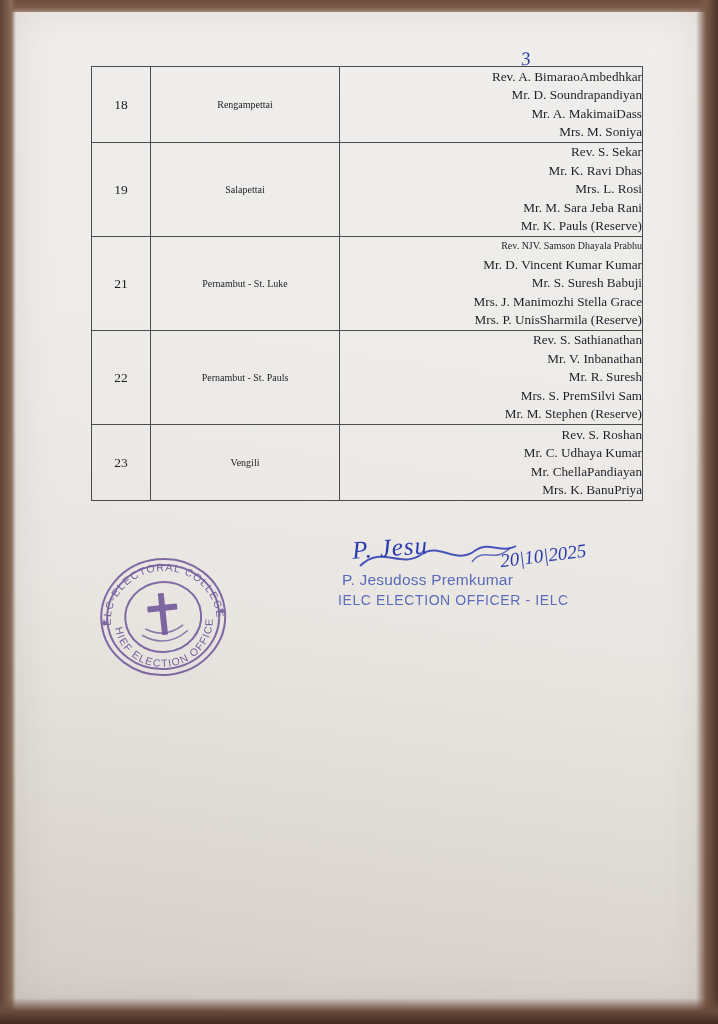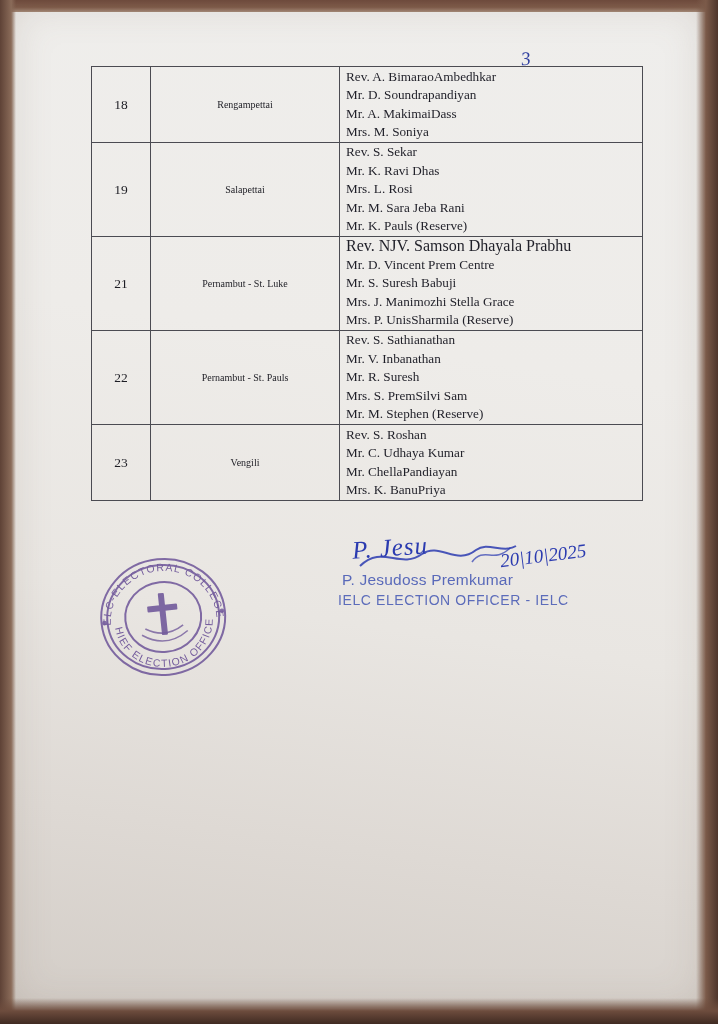--- a/index.html
+++ b/index.html
@@ -78,30 +78,31 @@
     padding: 0 4px;
   }
   td.col-members {
     width: 302px;
     padding: 0;
   }
   td.col-members ul {
     list-style: none;
     margin: 0;
     padding: 0;
+    text-align: right;
   }
   td.col-members li {
     font-size: 13.2px;
     line-height: 18.4px;
     padding: 0 0 0 6px;
     white-space: nowrap;
     color: #1f1f28;
   }
   td.col-members li.small {
-    font-size: 16px;
+    font-size: 10px;
   }
   .row-pad-4 td { height: 75px; }
   .row-pad-5 td { height: 93px; }
   .row-pad-1 td { height: 24px; }
 
   
   .page-number {
     position: absolute;
     left: 521px;
     top: 48px;
@@ -219,21 +220,21 @@
           </td>
         </tr>
 
 
         <tr class="row-pad-5">
           <td class="col-no">21</td>
           <td class="col-name">Pernambut - St. Luke</td>
           <td class="col-members">
             <ul>
               <li class="small">Rev. NJV. Samson Dhayala Prabhu</li>
-              <li>Mr. D. Vincent Prem Centre</li>
+              <li>Mr. D. Vincent Kumar Kumar</li>
               <li>Mr. S. Suresh Babuji</li>
               <li>Mrs. J. Manimozhi Stella Grace</li>
               <li>Mrs. P. UnisSharmila (Reserve)</li>
             </ul>
           </td>
         </tr>
 
         <tr class="row-pad-5">
           <td class="col-no">22</td>
           <td class="col-name">Pernambut - St. Pauls</td>

